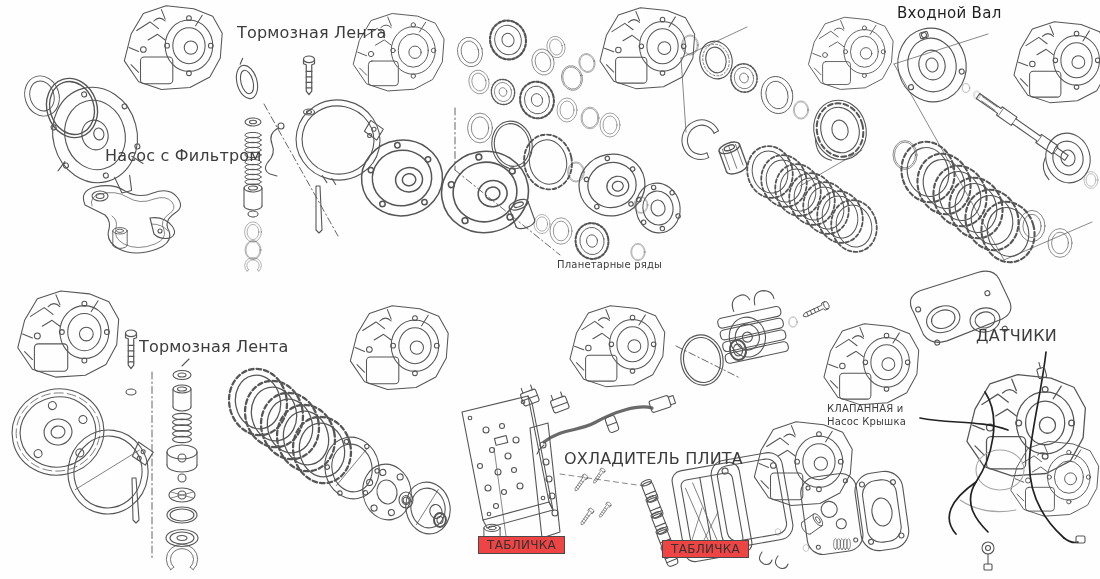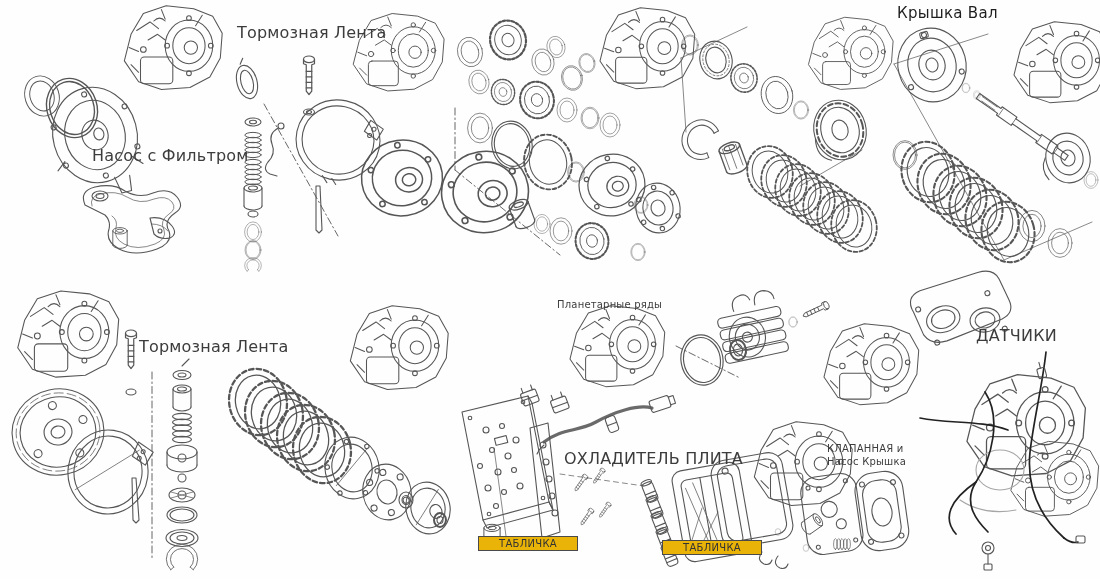--- a/index.html
+++ b/index.html
@@ -15,24 +15,24 @@
     stroke:#a6a6a6;
   }
   #art g.dk path,#art g.dk line{stroke:#222;stroke-width:1.7;}
   #art .dashline{stroke-dasharray:7 3 1.5 3;stroke-width:0.9;}
   #art .thin{stroke-width:0.7;}
   .lbl{
     position:absolute;color:#3c3c3c;font-size:16px;white-space:nowrap;
     letter-spacing:.2px;
   }
   .lbl-big{font-size:15px;color:#1f1f1f;letter-spacing:.3px;}
-  .lbl-sm{font-size:10px;margin-top:40px;}
+  .lbl-sm{font-size:10px;}
   .tag{
-    position:absolute;border:1.2px solid #4a4a4a;background:#eab308;color:#333;
-    font-size:10px;padding:1px 20px;white-space:nowrap;letter-spacing:.3px;
+    position:absolute;border:1.2px solid #4a4a4a;background:#ef4444;color:#333;
+    font-size:12px;padding:1px 8px;white-space:nowrap;letter-spacing:.3px;
   }
 </style>
 </head>
 <body>
 
 <div id="stage">
 
 <svg id="art" width="1100" height="579" viewBox="0 0 1100 579">
   <defs>
     <g id="tcase">
@@ -542,27 +542,27 @@
     <g transform="translate(988,548)">
       <circle r="6"></circle>
           <circle r="2.5"></circle>
       <path d="M0,6 v10"></path>
           <rect x="-4" y="16" width="8" height="6" rx="1"></rect>
     </g>
     <rect x="1076" y="536" width="9" height="7" rx="1.5"></rect>
   </g>
 </svg>
 
-<div class="lbl" style="left:92px;top:146px">Насос с Фильтром</div>
+<div class="lbl" style="left:105px;top:146px">Насос с Фильтром</div>
 
 <div class="lbl" style="left:237px;top:23px">Тормозная Лента</div>
 
 <div class="lbl lbl-sm" style="left:557px;top:259px">Планетарные ряды</div>
 
-<div class="lbl lbl-big" style="left:897px;top:4px">Крышка Вал</div>
+<div class="lbl lbl-big" style="left:897px;top:4px">Входной Вал</div>
 
 <div class="lbl" style="left:139px;top:337px">Тормозная Лента</div>
 
 <div class="lbl" style="left:564px;top:449px">ОХЛАДИТЕЛЬ ПЛИТА</div>
 
 <div class="lbl lbl-sm" style="left:827px;top:403px">КЛАПАННАЯ и</div>
 <div class="lbl lbl-sm" style="left:827px;top:416px">Насос Крышка</div>
 
 <div class="lbl" style="left:976px;top:326px">ДАТЧИКИ</div>
 

